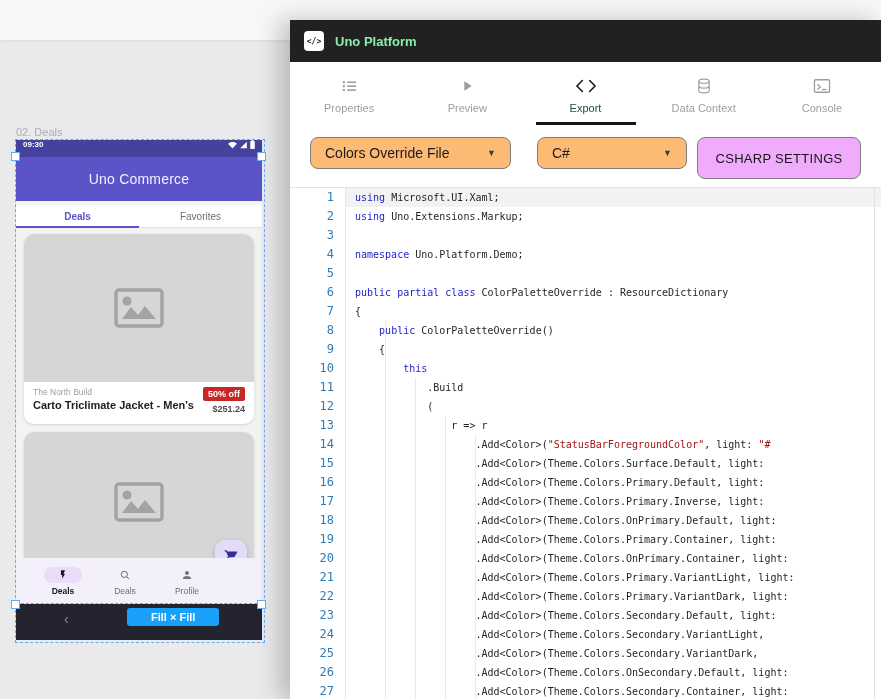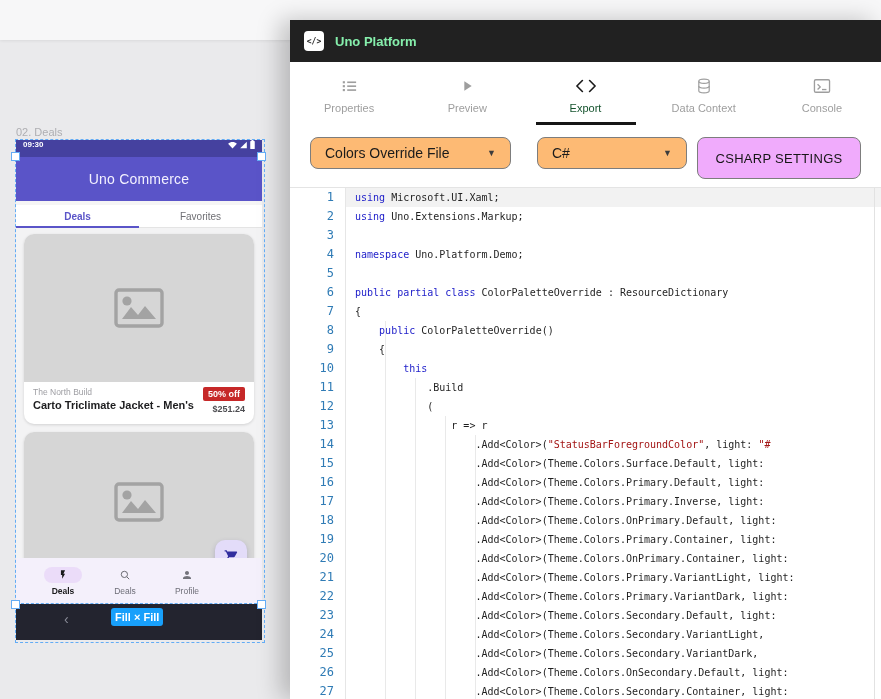--- a/index.html
+++ b/index.html
@@ -33,21 +33,21 @@
   .price{margin-top:3px;font-size:9px;font-weight:bold;color:#4e4e52;}
   .fab{position:absolute;left:199px;top:400px;width:32px;height:32px;background:var(--fab-bg);border-radius:10px;display:flex;align-items:center;justify-content:center;box-shadow:0 2px 5px rgba(60,50,120,.25);}
   .bottom-nav{position:absolute;left:0;top:418px;width:100%;height:46px;background:var(--nav-bg);display:flex;padding-left:16px;box-sizing:border-box;}
   .nav-item{width:62px;display:flex;flex-direction:column;align-items:center;justify-content:center;gap:3px;}
   .nav-pill{width:38px;height:16px;border-radius:8px;display:flex;align-items:center;justify-content:center;}
   .nav-item.active .nav-pill{background:var(--pill-purple);}
   .nav-label{font-size:8.5px;color:#6e6e78;}
   .nav-item.active .nav-label{color:#1a1a1c;font-weight:bold;}
   .dark-bar{position:absolute;left:0;top:464px;width:100%;height:36px;background:var(--darkbar);}
   .back-chevron{position:absolute;left:48px;top:7px;color:#8b8d99;font-size:14px;}
-  .size-badge{position:absolute;left:95px;top:468px;background:var(--figma-blue);color:#fff;font-size:11px;font-weight:bold;padding:3px 4px;border-radius:3px;z-index:6;}
+  .size-badge{position:absolute;left:111px;top:468px;background:var(--figma-blue);color:#fff;font-size:11px;font-weight:bold;padding:3px 24px;border-radius:3px;z-index:6;}
 
   
   .sel-rect{position:absolute;left:15px;top:139px;width:248px;height:502px;border:1px dashed var(--selection-blue);pointer-events:none;z-index:5;}
   .sel-line{position:absolute;left:16px;top:603px;width:246px;height:0;border-top:1px dashed var(--selection-blue);z-index:5;}
   .handle{position:absolute;width:9px;height:9px;background:#fff;border:1.5px solid var(--selection-blue);box-sizing:border-box;z-index:7;}
 
   
   .panel{position:absolute;left:290px;top:20px;width:591px;height:679px;background:#fff;box-shadow:-10px 0 22px rgba(0,0,0,.22);}
   .panel-header{position:absolute;left:0;top:0;width:100%;height:42px;background:var(--header-dark);display:flex;align-items:center;padding-left:14px;box-sizing:border-box;}
   .code-chip{width:20px;height:20px;background:#fff;border-radius:4px;display:flex;align-items:center;justify-content:center;font-family:"DejaVu Sans Mono",monospace;font-size:8px;font-weight:bold;color:#212121;}

